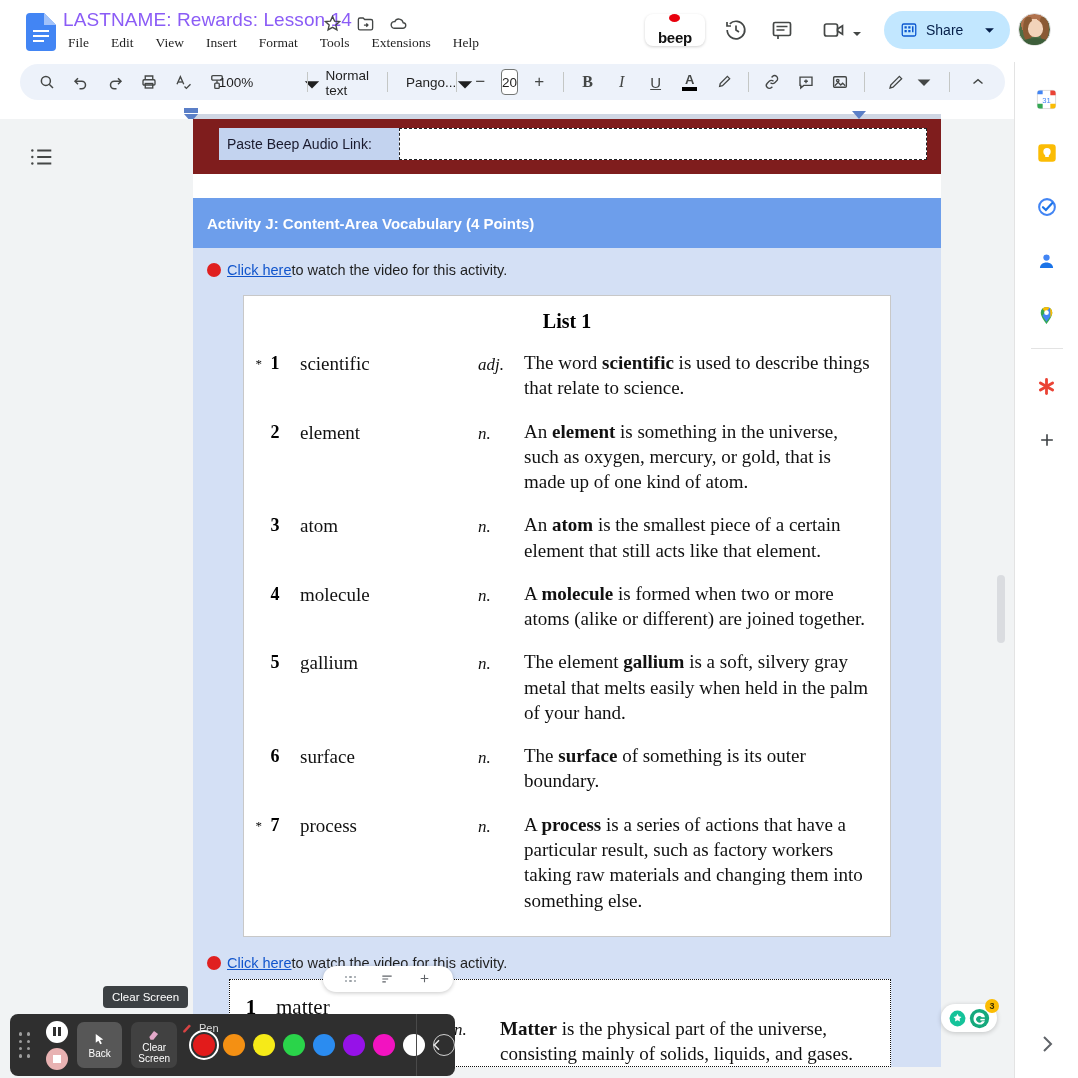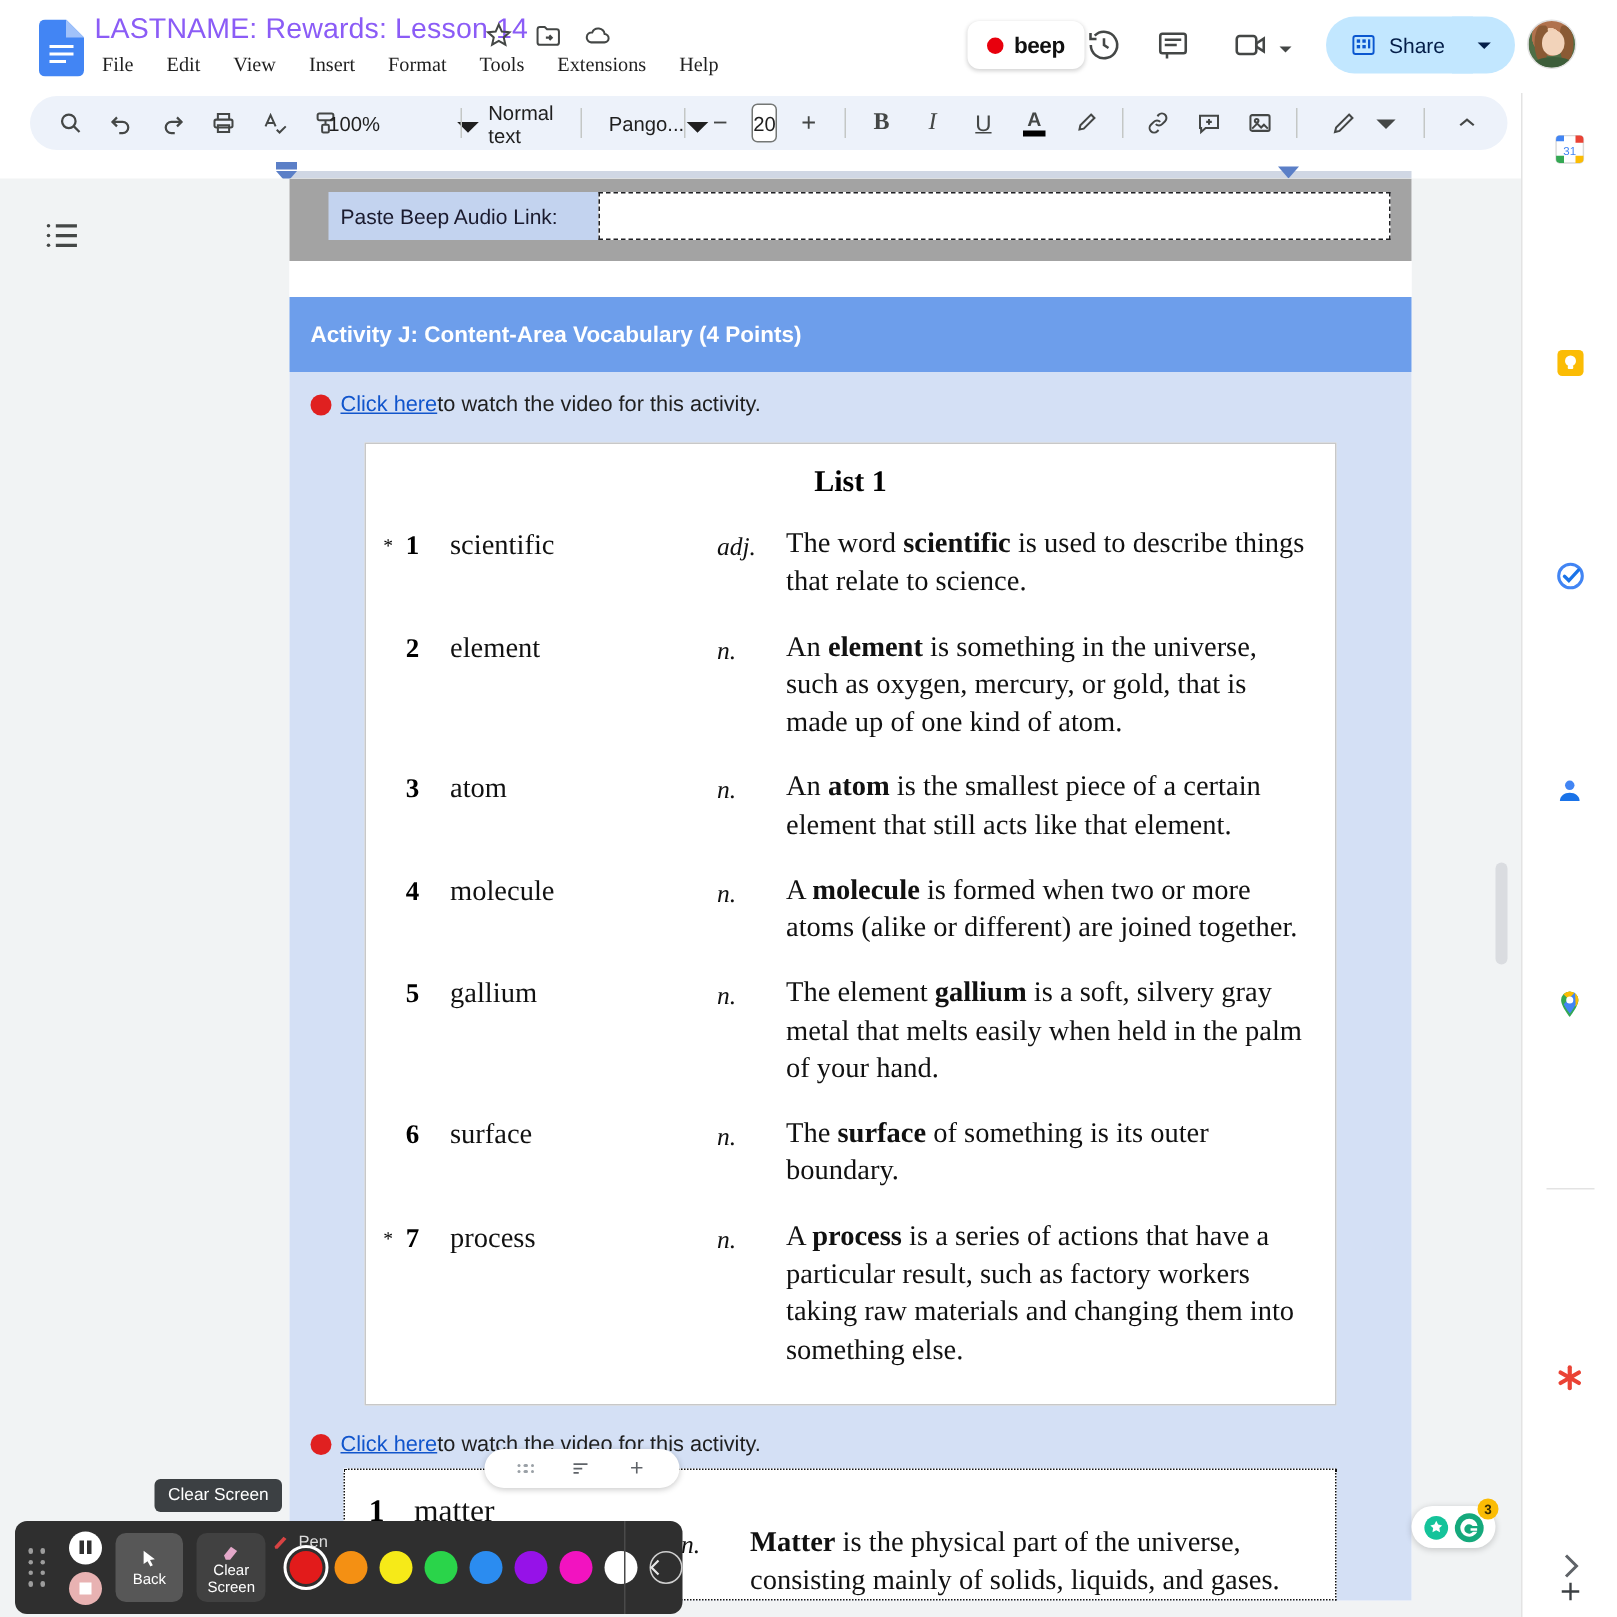--- a/index.html
+++ b/index.html
@@ -23,21 +23,21 @@
   .title-icons { position:absolute; left:323px; top:14px; display:flex; gap:14px; align-items:center; }
   .title-icons .ti { width:19px; height:19px; color:#444746; cursor:pointer; }
   .menubar { position:absolute; left:65px; top:34px; display:flex; gap:16px;font-family:Liberation Serif, serif; }
   .menubar .m {
     font-size:13.5px; color:#1f1f1f; padding:1px 3px; border-radius:4px; cursor:pointer; white-space:nowrap;
   }
 
   .beep-pill {
     position:absolute; left:645px; top:14px; height:32px; padding:0 13px;
     background:#fff; border-radius:8px; display:flex; align-items:center; gap:7px;
-    box-shadow:0 1px 3px rgba(0,0,0,.18); cursor:pointer;
+    box-shadow:0 1px 3px rgba(0,0,0,.18); cursor:pointer;flex-direction:column;
   }
   .beep-dot { width:11px; height:11px; border-radius:50%; background:#e8000d; }
   .beep-text { font-size:15px; font-weight:bold; color:#111; letter-spacing:-0.3px; }
 
   .tb-right-icon {
     position:absolute; top:18px; width:24px; height:24px; color:#444746; cursor:pointer;
   }
   .hist-icon { left:724px; }
   .comment-icon { left:770px; }
   .meet-icon { left:822px; }
@@ -108,21 +108,21 @@
   }
   .outline-btn {
     position:absolute; left:28px; top:25px; width:26px; height:26px; color:#444746; cursor:pointer;
   }
   .page {
     position:absolute; left:193px; top:0px; width:748px; background:#fff;
     font-family:"Liberation Sans", sans-serif;
   }
 
   
-  .paste-block { background:#a3a3a3; padding:9px 0 14px 0; }
+  .paste-block { background:#7f1d1d; padding:9px 0 14px 0; }
   .paste-row { display:flex; align-items:stretch; padding-left:26px; padding-right:14px; }
   .paste-label {
     width:180px; background:#c3d3ef; display:flex; align-items:center; padding-left:8px;
     font-size:14px; color:#1a1a2e;
   }
   .paste-input {
     flex:1; background:#fff; border:1.6px dashed #202124; height:32px; margin-left:0px;
   }
 
   .gap-white { height:24px; background:#fff; }
@@ -175,21 +175,21 @@
   
   .vscroll-track { position:absolute; right:4px; top:0; width:10px; height:959px; background:transparent; }
   .vscroll-thumb {
     position:absolute; right:5px; top:456px; width:8px; height:68px;
     background:#dadce0; border-radius:4px; cursor:pointer;
   }
 
   
   .sidebar {
     position:absolute; right:0; top:62px; width:64px; height:1016px; background:#fff;
-    border-left:1px solid #e3e3e3; display:flex; flex-direction:column; align-items:center;justify-content:space-between;
+    border-left:1px solid #e3e3e3; display:flex; flex-direction:column; align-items:center;
   }
   .side-item {
     width:34px; height:34px; margin-top:20px; display:flex; align-items:center; justify-content:center;
     border-radius:8px; cursor:pointer;
   }
   .side-divider { width:32px; height:1px; background:#e3e3e3; margin-top:16px; }
   .side-bottom-arrow {
     position:absolute; bottom:22px; left:50%; transform:translateX(-50%);
     width:24px; height:24px; color:#5f6368; cursor:pointer;
   }

